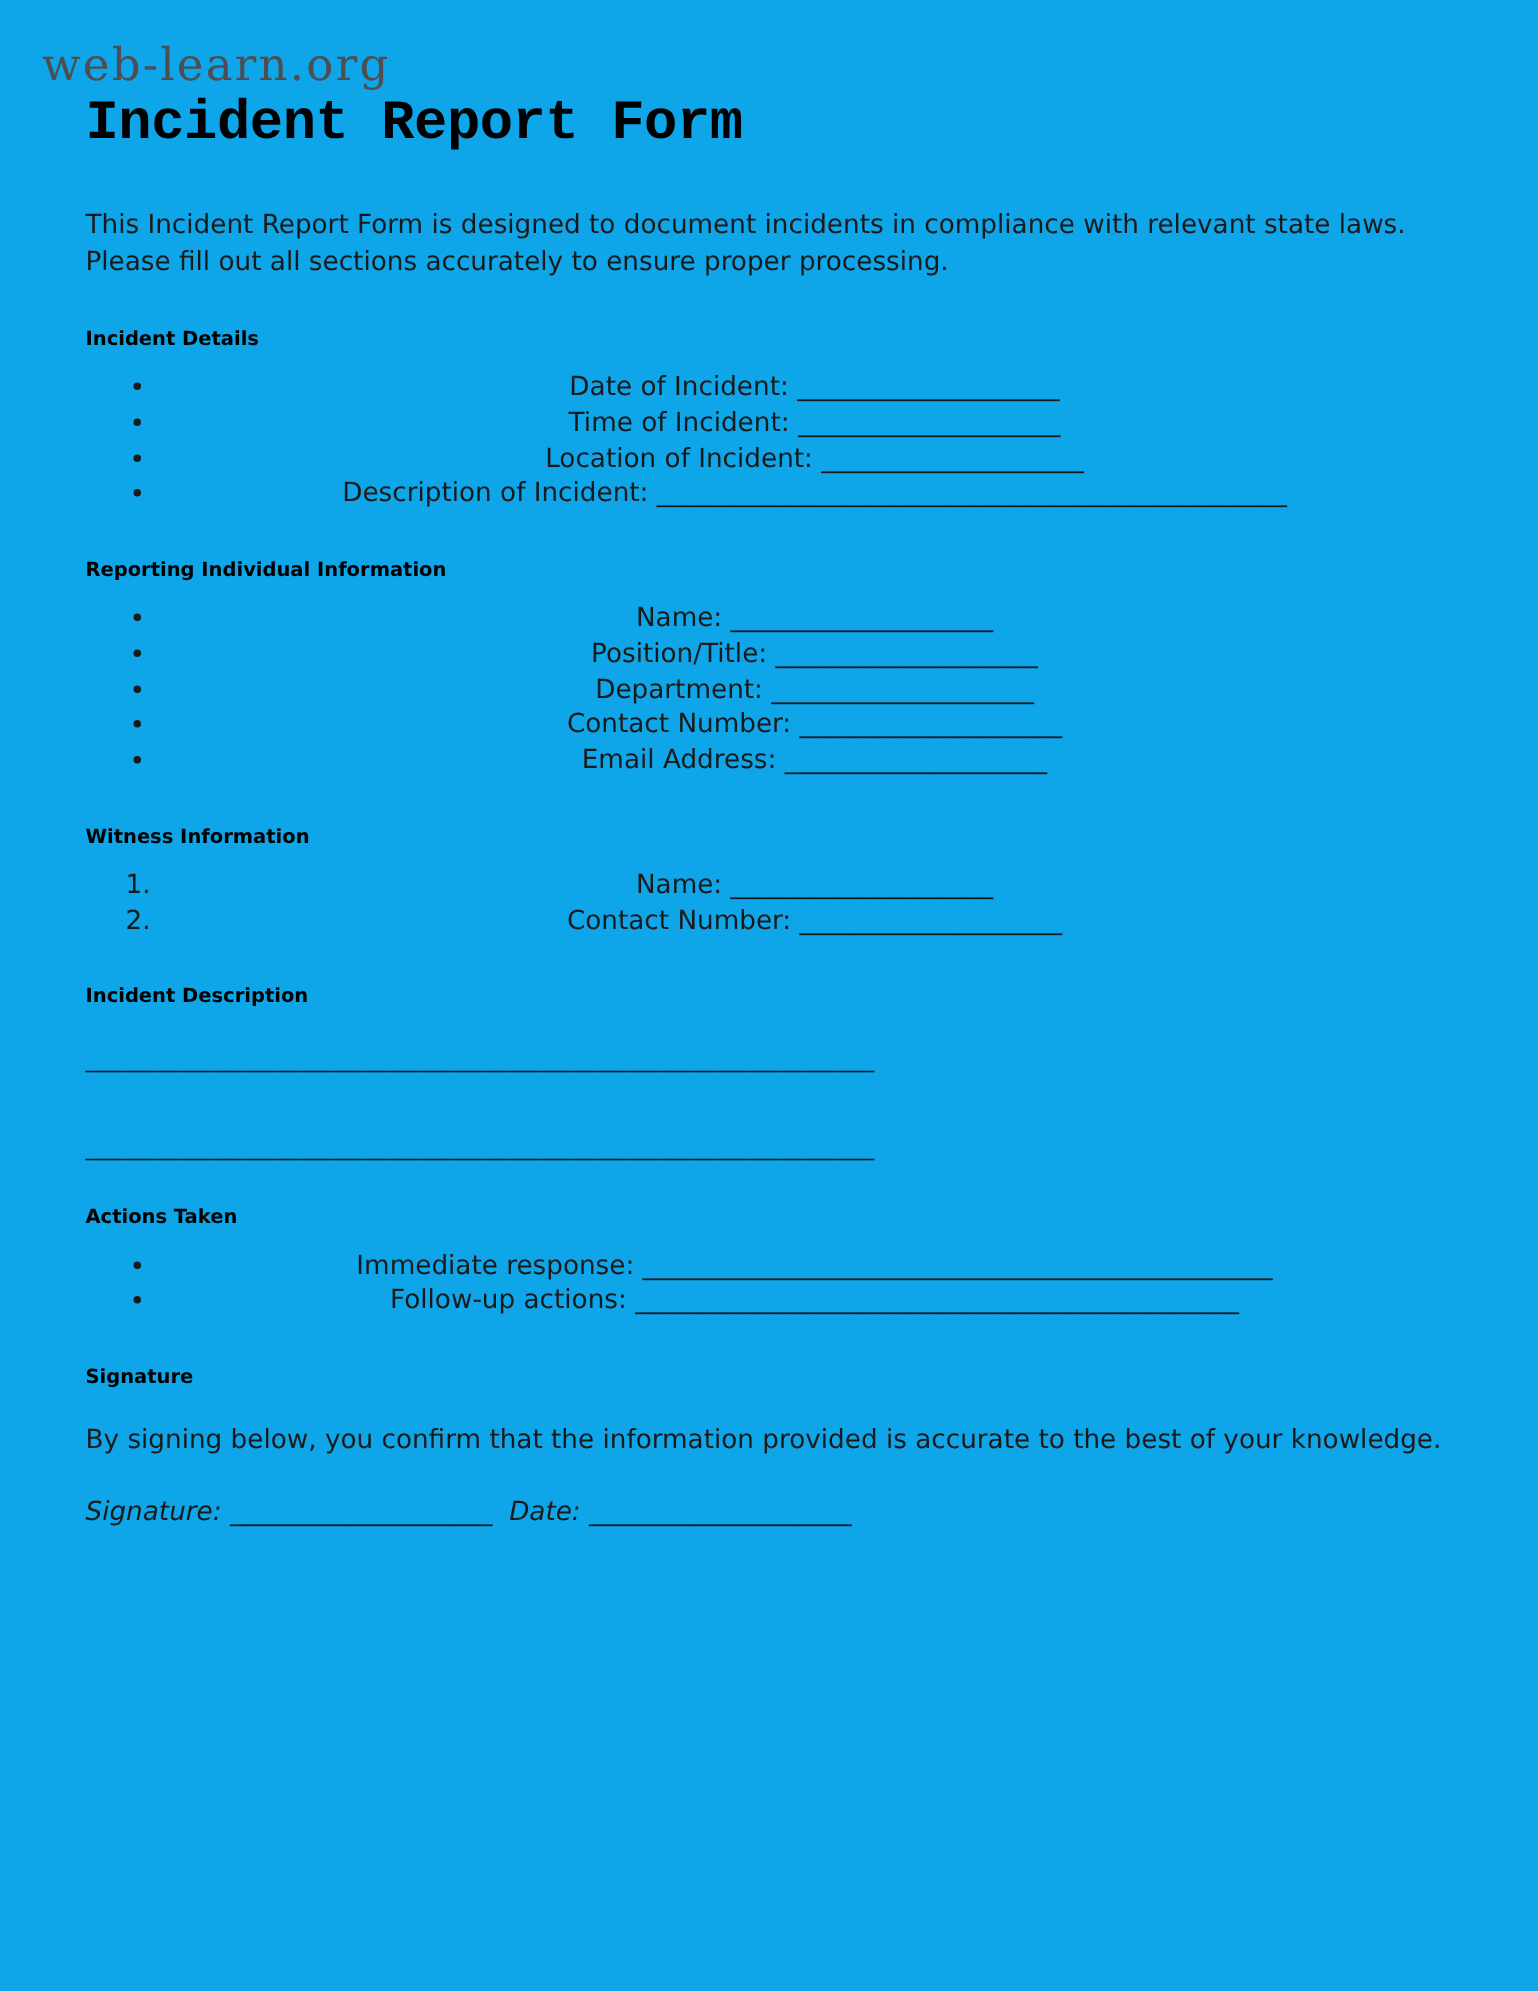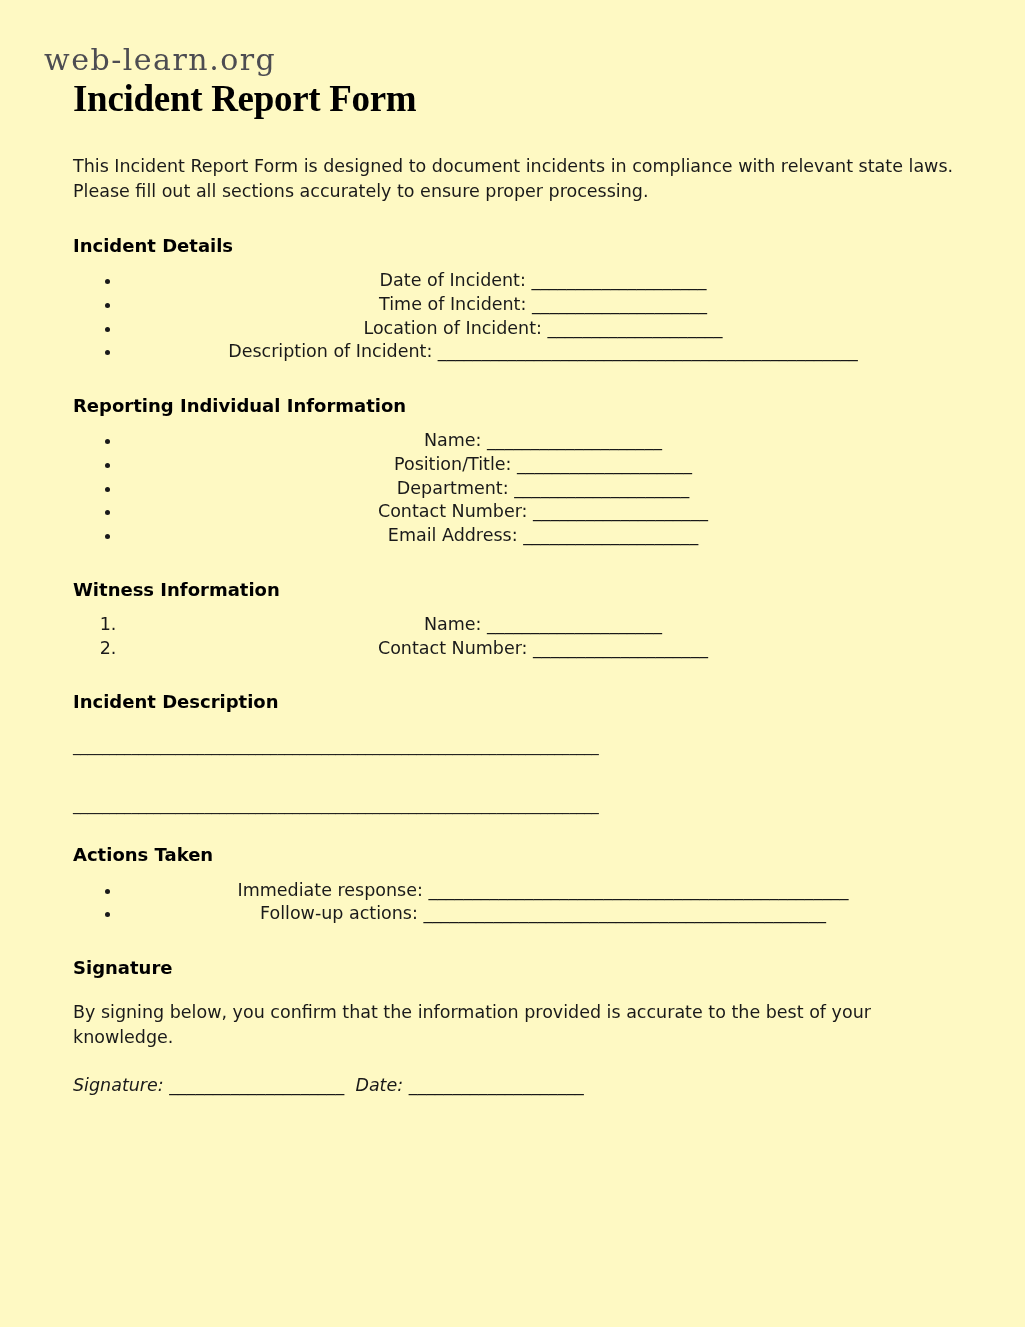--- a/index.html
+++ b/index.html
@@ -11,54 +11,54 @@
     width: 1025px;
     height: 1327px;
     font-family: "DejaVu Sans", sans-serif;
     color: #1a1a1a;
     overflow: hidden;
   }
   .page {
     position: relative;
     width: 1025px;
     height: 1327px;
-    background: #fef9c3;
+    background: #0ea5e9;
     box-sizing: border-box;
-    padding: 16px;
+    padding: 0;
   }
   .content {
     padding: 28px 45px 0 28px;
   }
   .watermark {
     font-family: "DejaVu Serif", serif;
     font-size: 30px;
     letter-spacing: 1.5px;
     color: #4d4d52;
     line-height: 1.05;
     margin: 0 0 2px 0;
     white-space: pre;
   }
   .doc-title {
-    font-family: Liberation Serif, serif;
+    font-family: Liberation Mono, monospace;
     font-size: 37px;
     font-weight: bold;
     letter-spacing: -0.3px;
     color: #000000;
     margin: 0 0 0 29px;
     line-height: 1.15;
   }
   .intro {
     margin: 34px 0 0 29px;
     font-size: 17.5px;
     line-height: 1.42;
     color: #1a1a1a;
     max-width: 900px;
   }
   h2.section {
-    font-size: 18px;
+    font-size: 13px;
     font-weight: bold;
     color: #000000;
     margin: 31px 0 0 29px;
     line-height: 1.2;
   }
   ul.form-list, ol.form-list {
     margin: 13px 0 0 0;
     padding-left: 78px;
     list-style-position: outside;
   }

